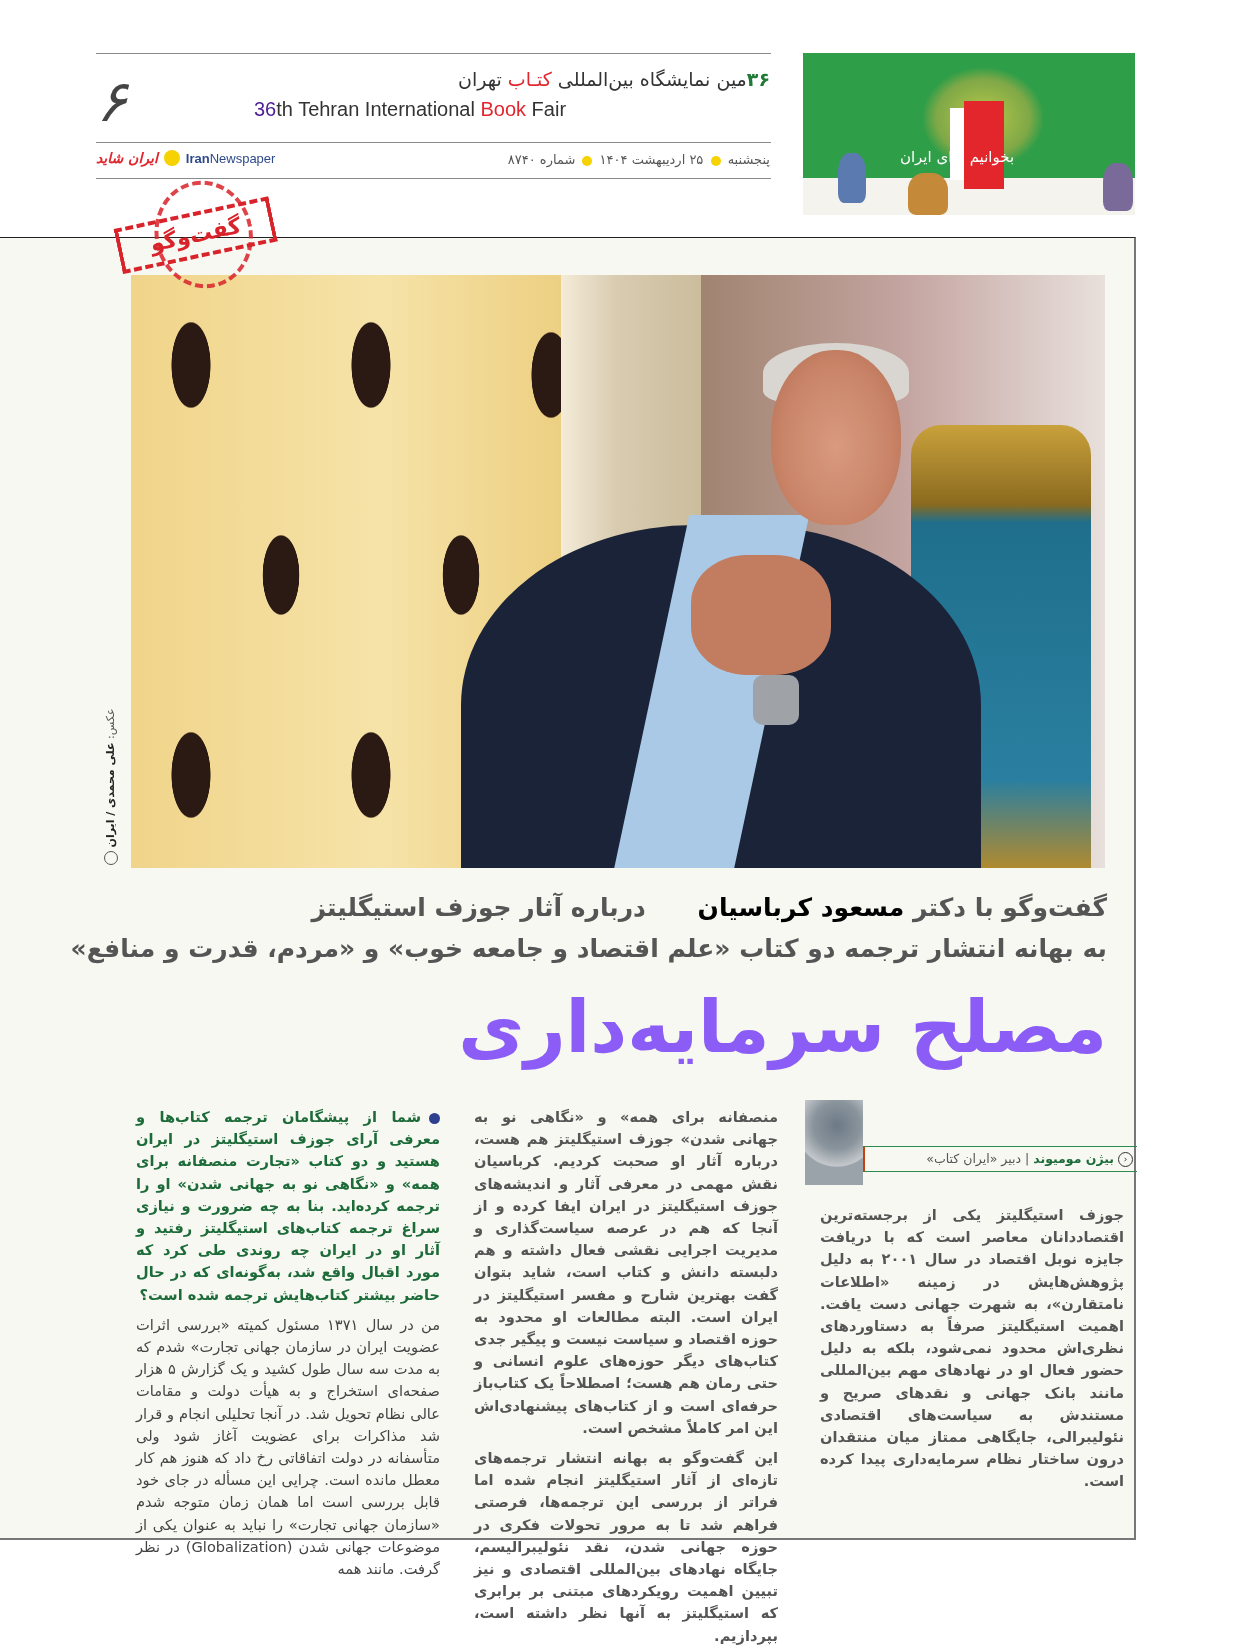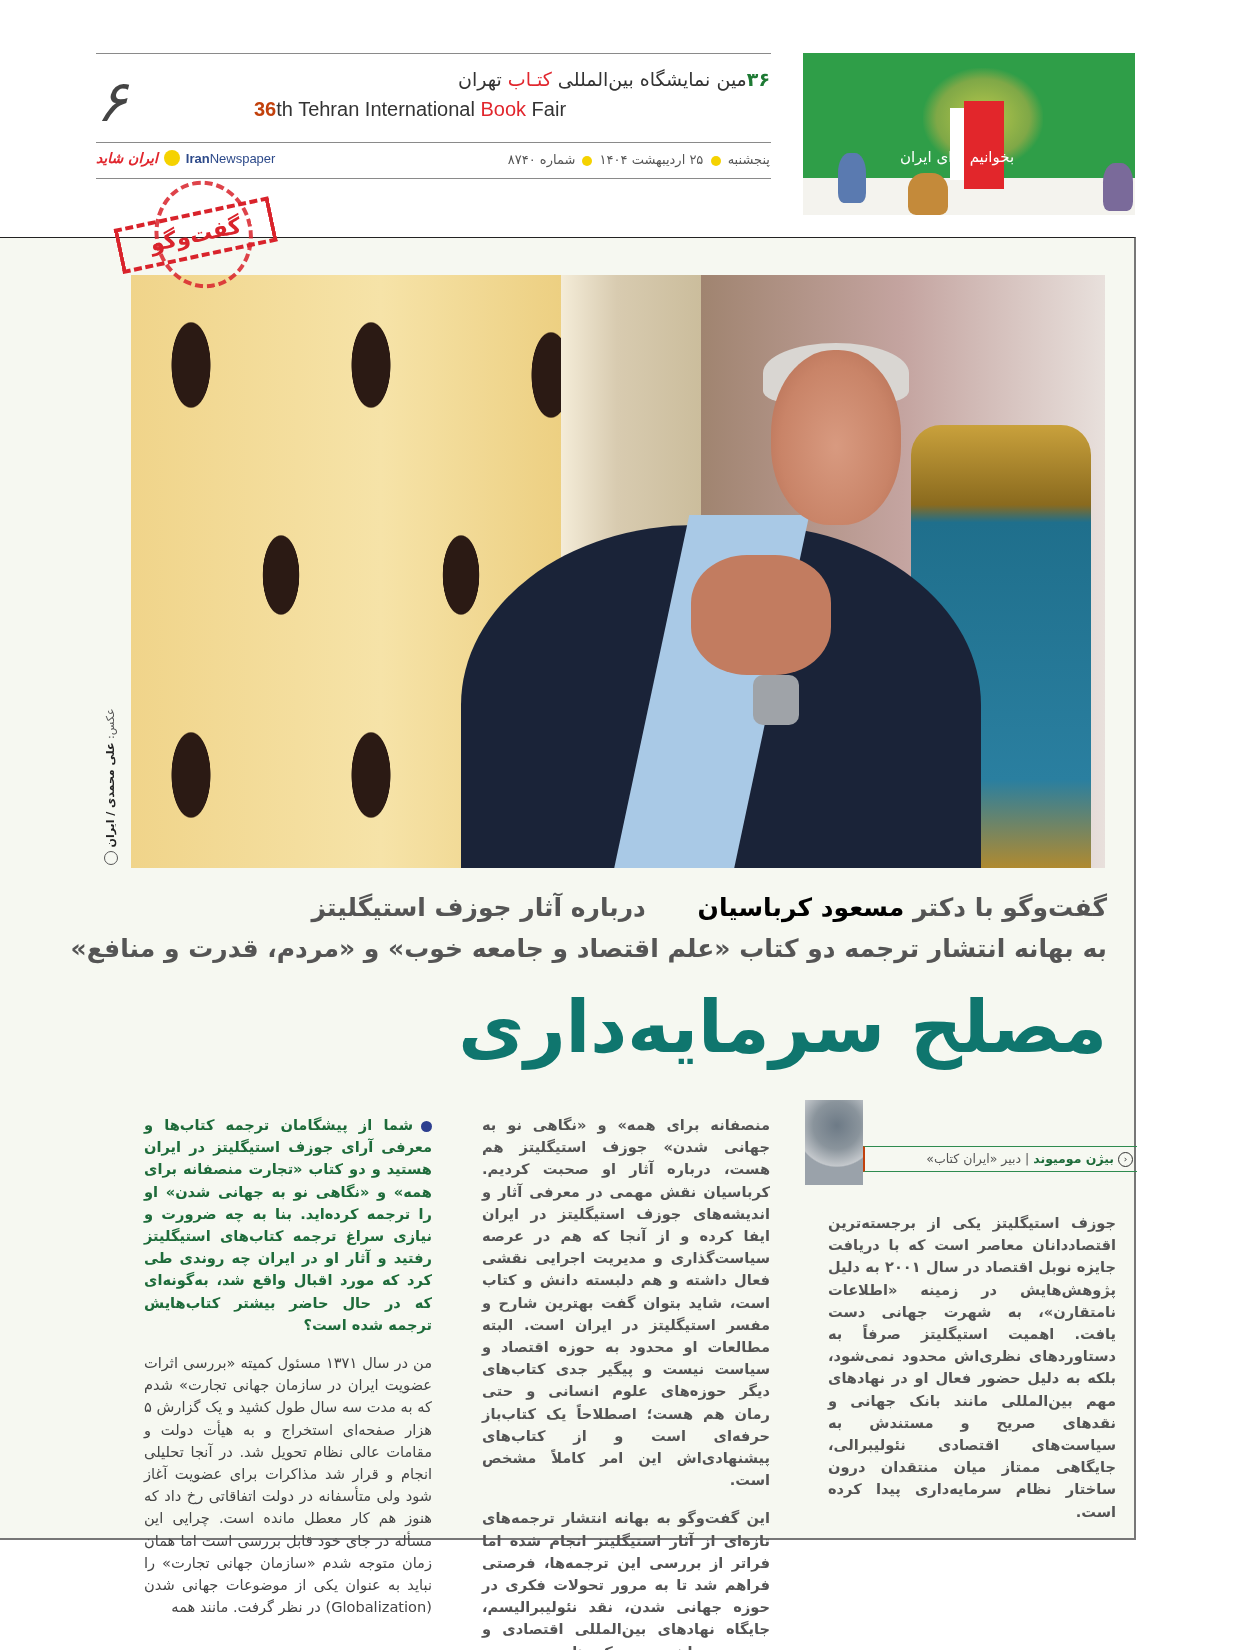--- a/index.html
+++ b/index.html
@@ -4,21 +4,21 @@
 <style>
   html,body{margin:0;padding:0;}
   body{width:1250px;height:1650px;background:#ffffff;position:relative;overflow:hidden;font-family:"DejaVu Sans",sans-serif;color:#3a3a3a;}
   
   .hr{position:absolute;height:1px;background:#8a8a8a;}
   .page-num{position:absolute;left:96px;top:72px;font-family:"DejaVu Serif",serif;font-size:58px;color:#444;line-height:1;font-style:italic;}
   .fair-fa{position:absolute;right:480px;top:68px;direction:rtl;font-size:19px;color:#333;white-space:nowrap;}
   .fair-fa .num{color:#1e7a34;font-weight:bold;}
   .fair-fa .red{color:#e1262d;}
   .fair-en{position:absolute;left:254px;top:98px;font-family:"Liberation Sans",sans-serif;font-size:20px;color:#333;white-space:nowrap;}
-  .fair-en .num{color:#c2410c;font-weight:bold;}
+  .fair-en .num{color:#4c1d95;font-weight:normal;}
   .fair-en .red{color:#e1262d;}
   .dateline{position:absolute;right:480px;top:152px;direction:rtl;font-size:13px;color:#555;white-space:nowrap;}
   .dot{display:inline-block;width:10px;height:10px;border-radius:50%;background:#f5d200;vertical-align:middle;margin:0 3px;}
   .brand{position:absolute;left:96px;top:150px;display:flex;align-items:center;gap:6px;white-space:nowrap;}
   .brand .fa{color:#e1262d;font-weight:bold;font-size:14px;font-style:italic;}
   .brand .ydot{width:16px;height:16px;border-radius:50%;background:#f5d200;}
   .brand .en{font-family:"Liberation Sans",sans-serif;font-size:13px;color:#2d4a8a;}
   .brand .en b{color:#2d4a8a;}
   
   .banner{position:absolute;left:803px;top:53px;width:332px;height:162px;background:linear-gradient(#2f9e48 0,#2f9e48 125px,#f4f3ee 125px);overflow:hidden;}
@@ -53,24 +53,24 @@
   .photo .hands{position:absolute;left:560px;top:280px;width:140px;height:120px;background:#c27c60;border-radius:40%;}
   .photo .watch{position:absolute;left:622px;top:400px;width:46px;height:50px;background:#9fa3a8;border-radius:10px;}
   .credit{position:absolute;left:104px;top:690px;width:20px;height:175px;writing-mode:vertical-rl;transform:rotate(180deg);font-size:11px;color:#555;white-space:nowrap;}
   .credit b{color:#222;}
   .credit .circ{display:inline-block;width:12px;height:12px;border:1px solid #555;border-radius:50%;}
   
   .sub1,.sub2{position:absolute;right:143px;direction:rtl;font-size:25px;font-weight:bold;color:#555;white-space:nowrap;}
   .sub1{top:893px;}
   .sub2{top:934px;}
   .sub1 .red{color:#000000;margin-left:43px;}
-  .title{position:absolute;right:143px;top:985px;direction:rtl;font-size:72px;font-weight:900;color:#0f766e;white-space:nowrap;letter-spacing:-1px;font-family:"DejaVu Sans",sans-serif;}
+  .title{position:absolute;right:143px;top:985px;direction:rtl;font-size:72px;font-weight:900;color:#8b5cf6;white-space:nowrap;letter-spacing:-1px;font-family:"DejaVu Sans",sans-serif;}
   
   .col{position:absolute;direction:rtl;text-align:justify;font-size:14.6px;line-height:22.2px;color:#444;}
-  .col p{margin:16px;}
+  .col p{margin:8px;}
   .col .q{color:#1e6b3a;font-weight:bold;}
   .col .bullet{display:inline-block;width:11px;height:11px;border-radius:50%;background:#2d3f8f;margin-left:8px;vertical-align:middle;}
   .c1{left:812px;top:1196px;width:320px;font-weight:bold;color:#555;}
   .c2{left:466px;top:1098px;width:320px;font-weight:bold;color:#555;}
   .c3{left:128px;top:1098px;width:320px;}
   .author{position:absolute;left:805px;top:1100px;width:332px;height:85px;}
   .author .pic{position:absolute;left:0;top:0;width:58px;height:85px;background:radial-gradient(circle at 55% 30%,#6d7a86 0,#8a949c 35%,#c4c8cc 60%,transparent 62%),linear-gradient(#f6f8f1 40%,#9aa2aa 40%);}
   .author .bar{position:absolute;left:58px;top:46px;width:274px;height:26px;border:1.5px solid #2e8b4f;border-left:2px solid #c2410c;border-right:none;box-sizing:border-box;direction:rtl;font-size:12.5px;line-height:23px;padding-right:4px;color:#555;white-space:nowrap;}
   .author .bar b{color:#1e6b3a;}
   .author .arrow{display:inline-block;width:13px;height:13px;border:1px solid #333;border-radius:50%;font-size:9px;line-height:13px;text-align:center;margin-left:4px;vertical-align:middle;color:#333;}

